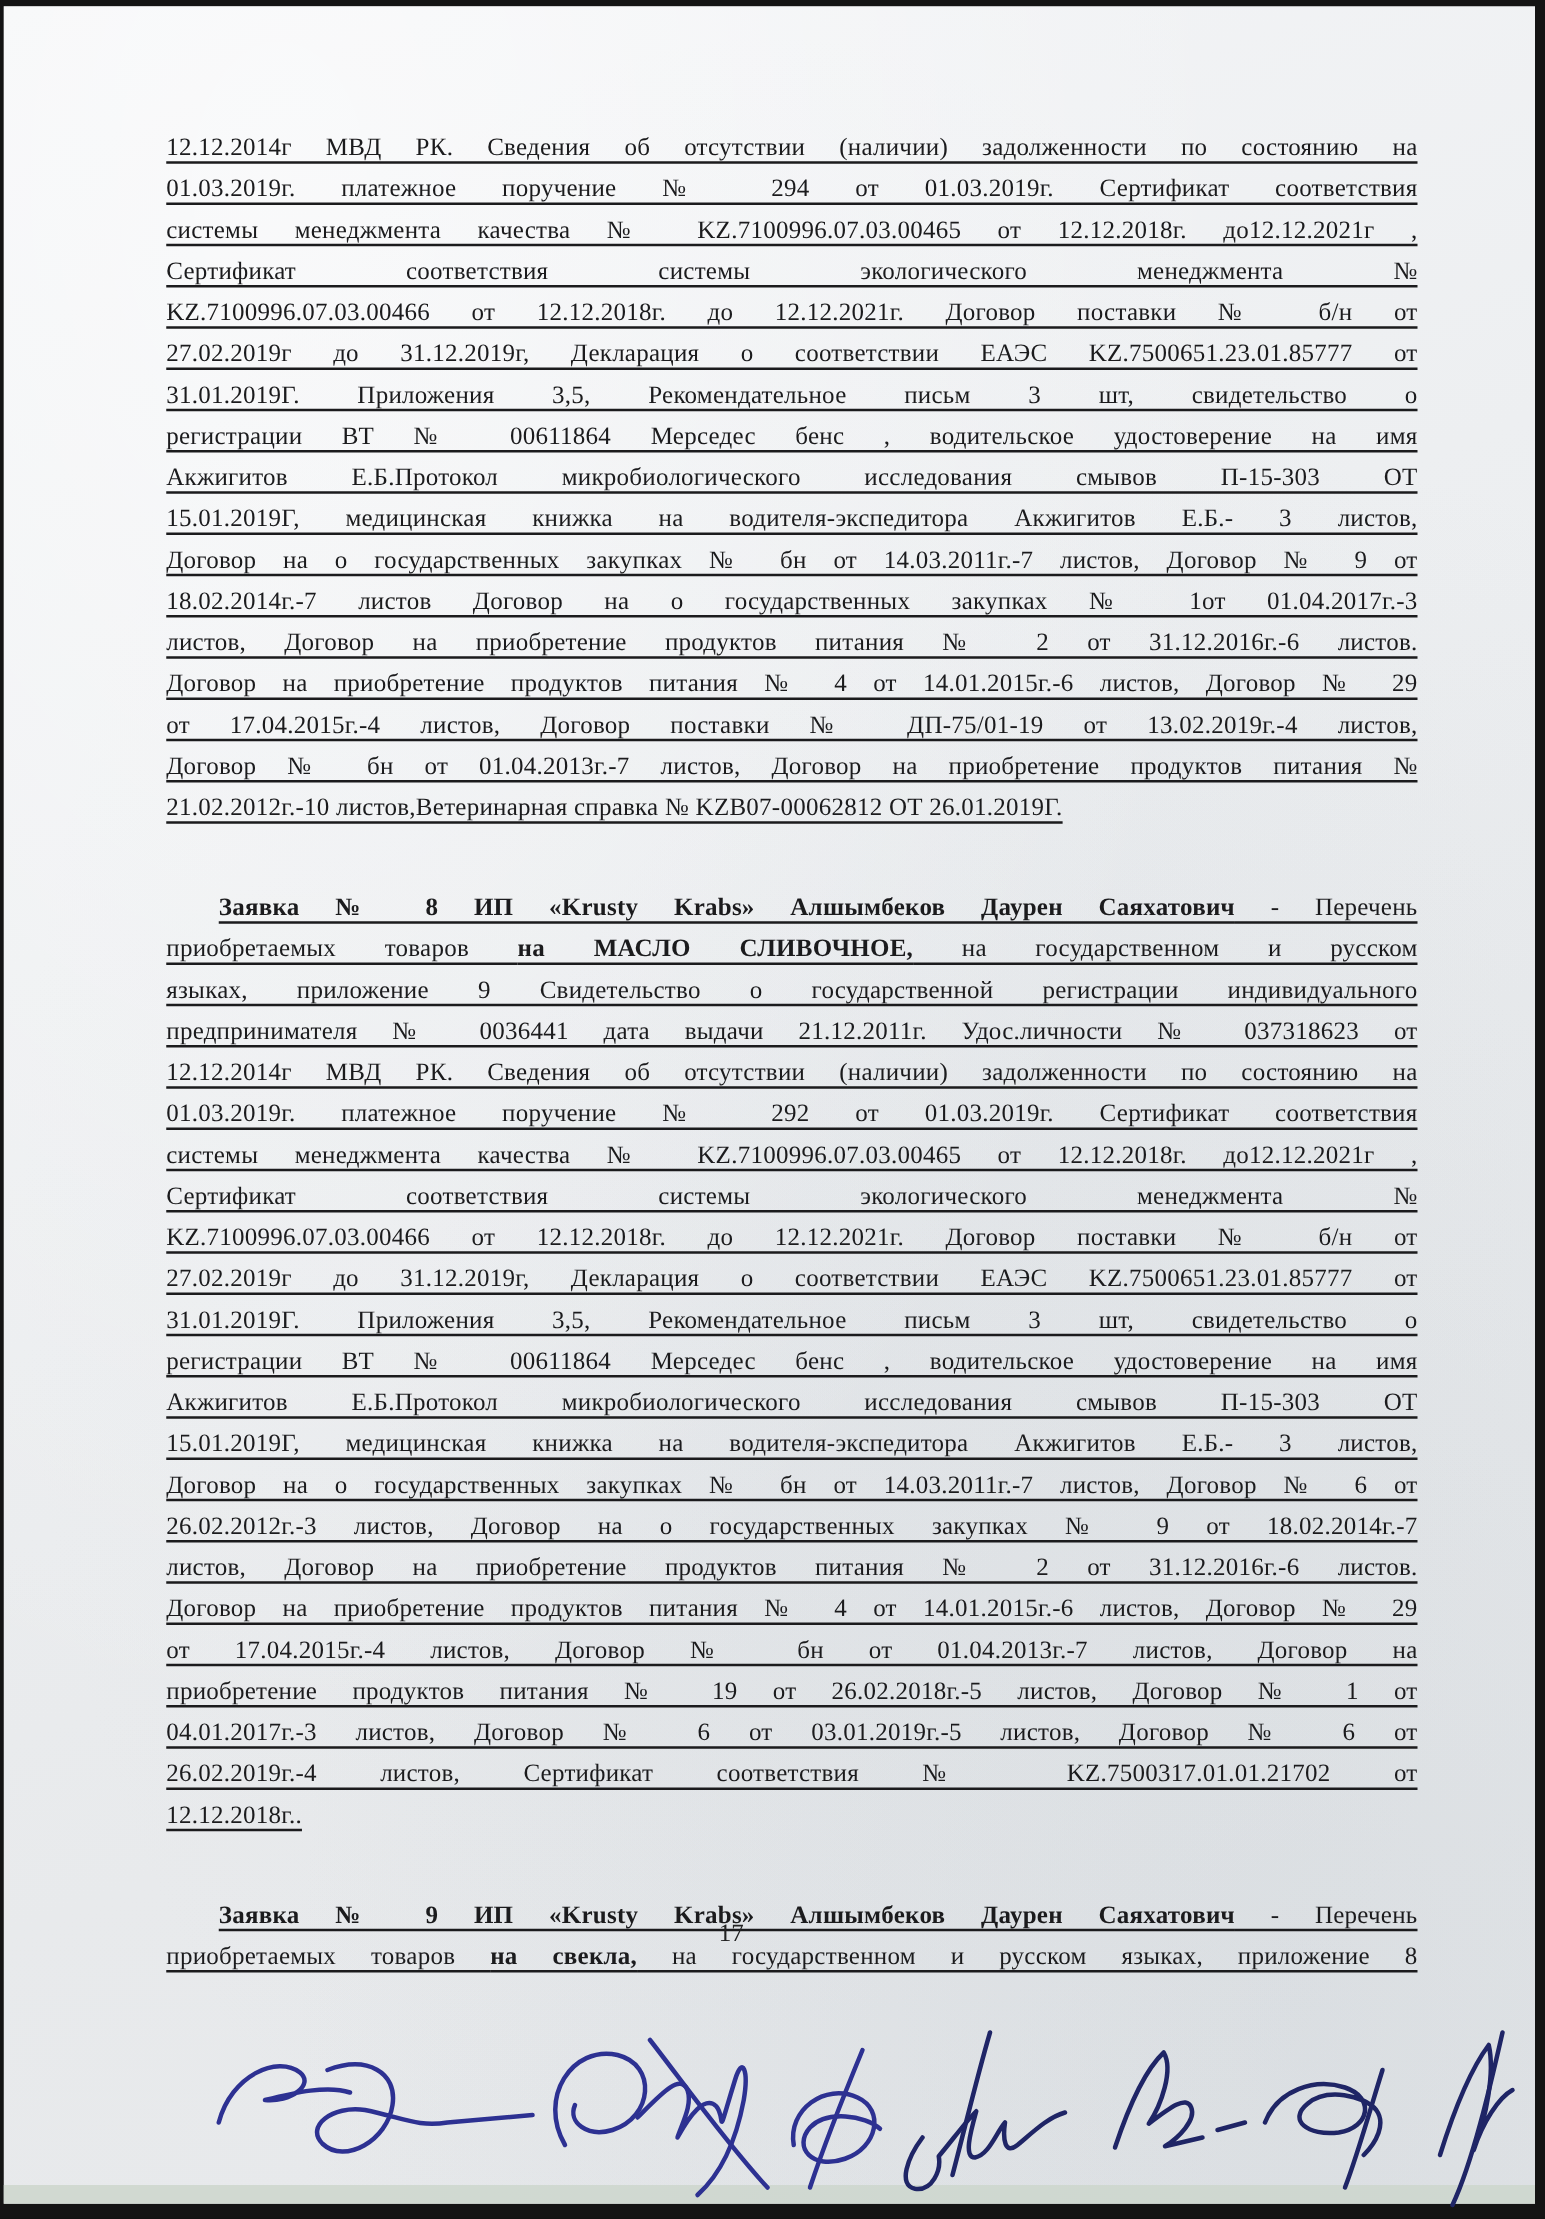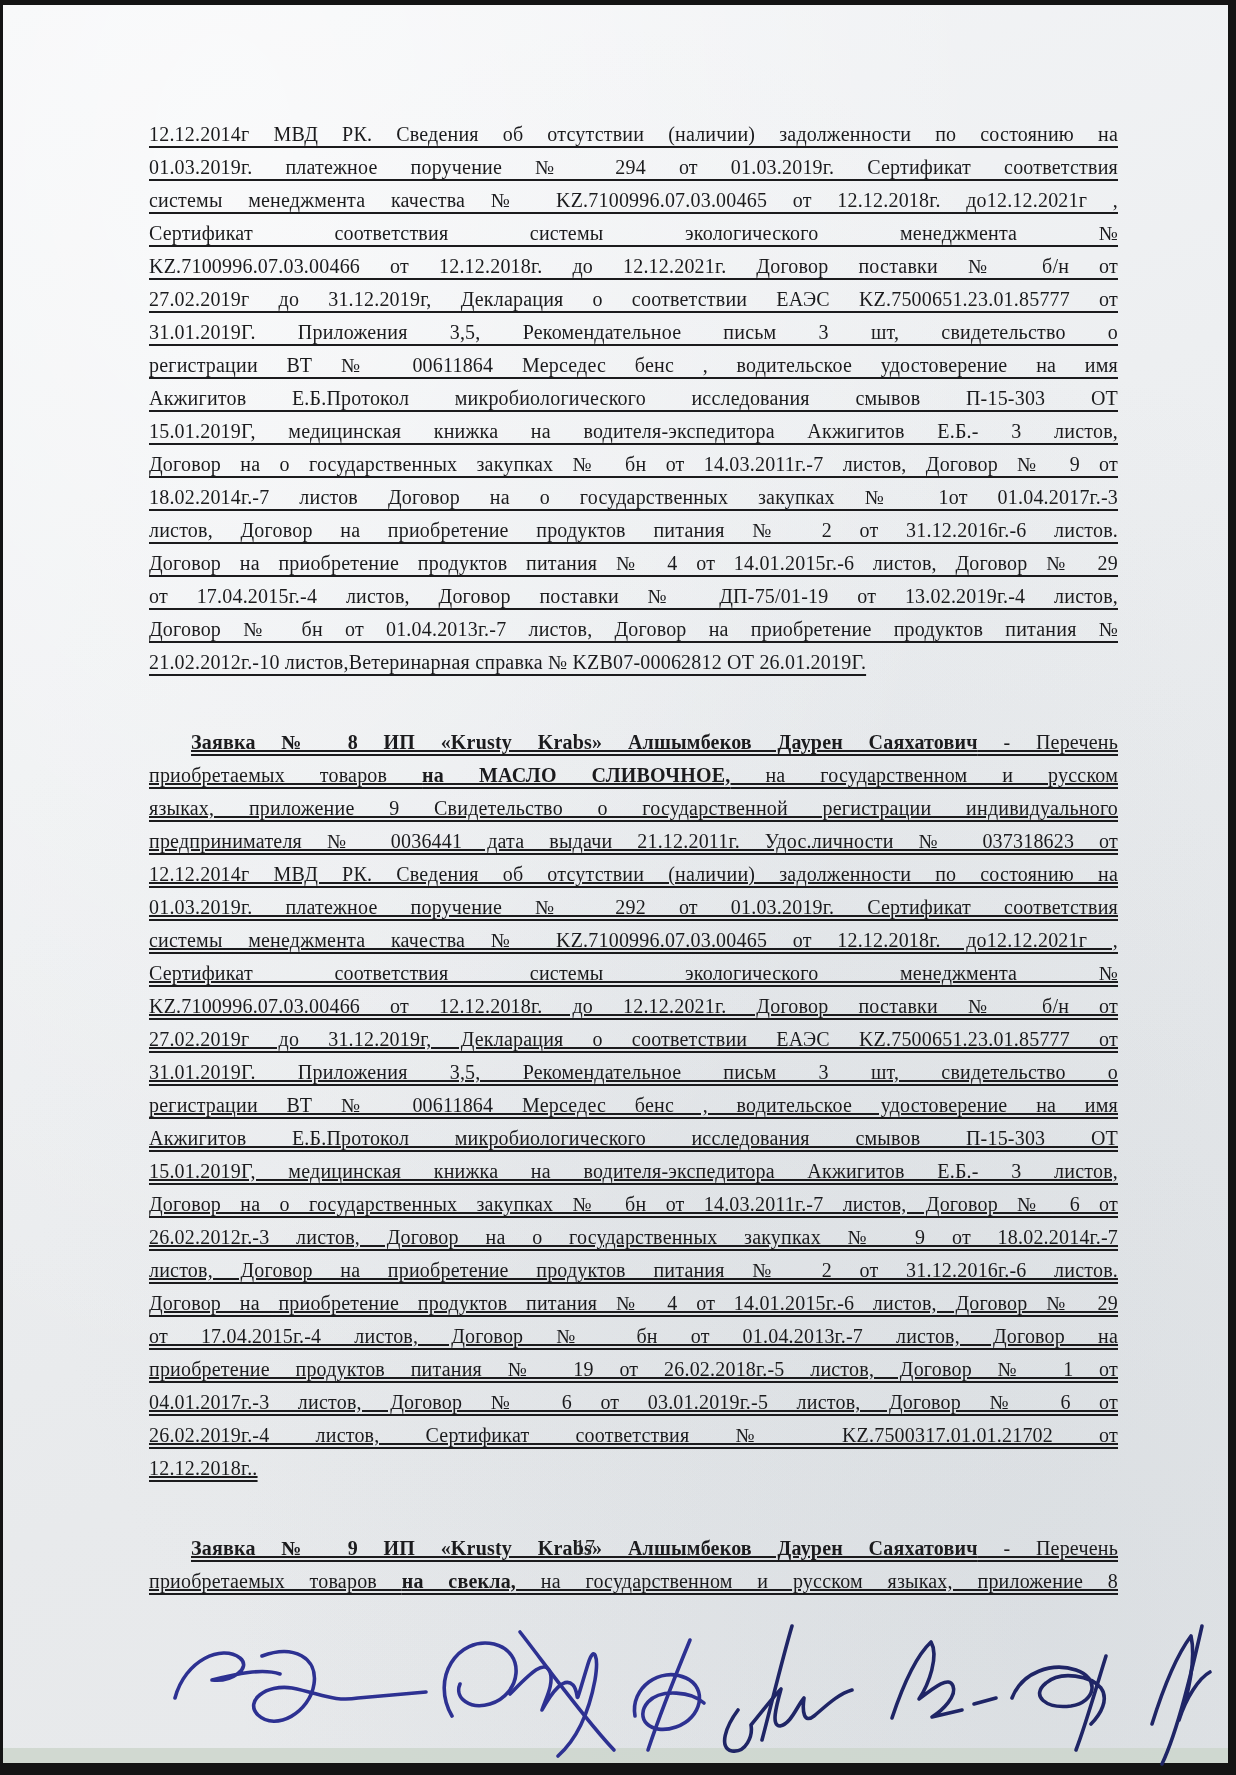--- a/index.html
+++ b/index.html
@@ -36,22 +36,22 @@
     opacity: 0.85;
   }
   .content {
     position: absolute;
     left: 133px; top: 102px;
     width: 1001px;
     color: #1b1b1d;
     font-size: 20px;
     line-height: 33px;
   }
-  .paragraph { margin: 16px; }
-  .paragraph + .paragraph { margin-top: 47px; text-decoration: underline; }
+  .paragraph { margin: 0; }
+  .paragraph + .paragraph { margin-top: 47px; }
   .line {
     text-decoration: underline;
     text-decoration-thickness: 2px;
     text-underline-offset: 5px;
     white-space: normal;
     letter-spacing: 0.2px;
   }
   .line.j  { text-align: justify; text-align-last: justify; }
   .line.nj { text-align: left; text-align-last: left; }
   .line.ind { text-indent: 42px; }

